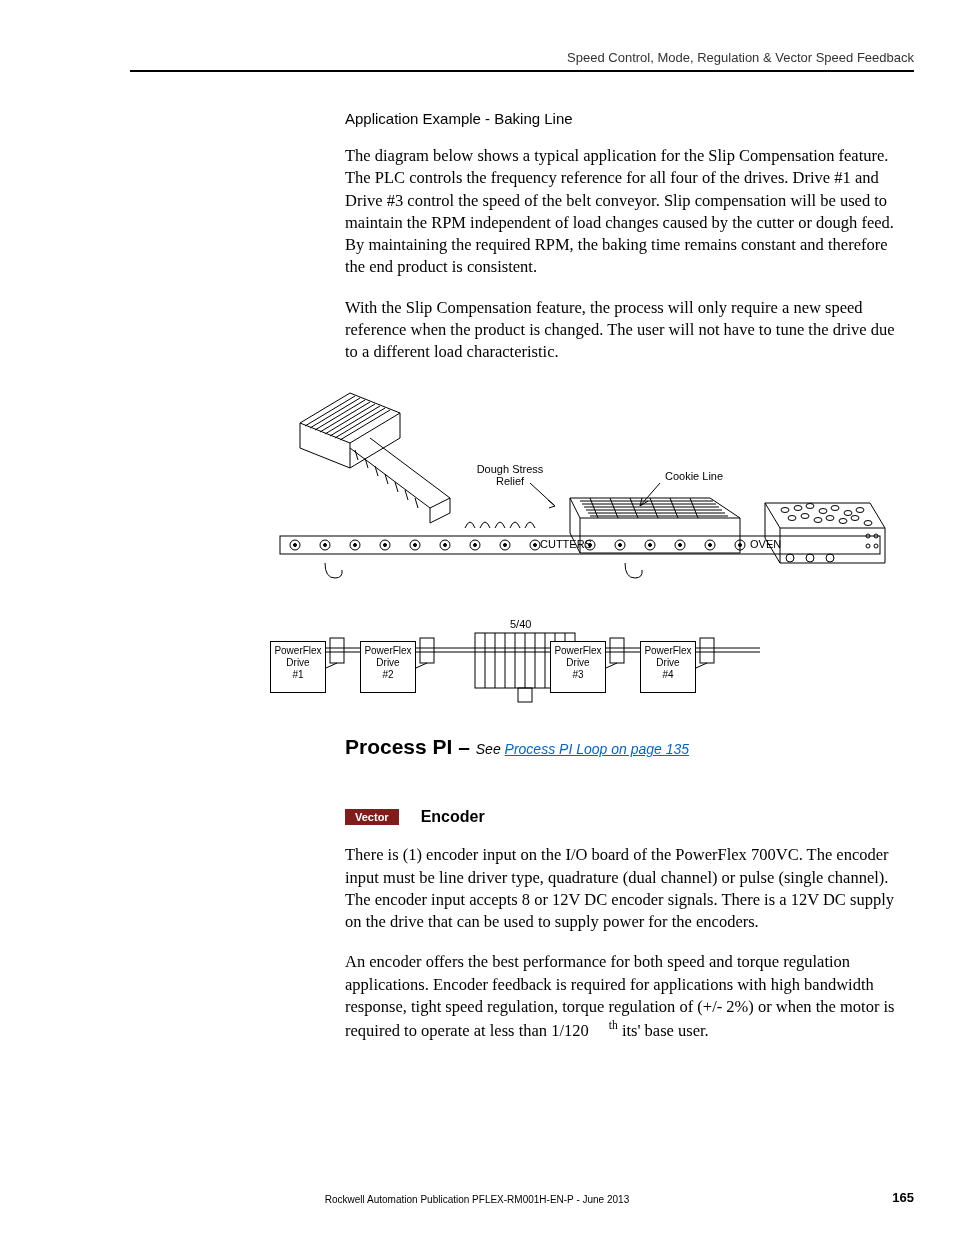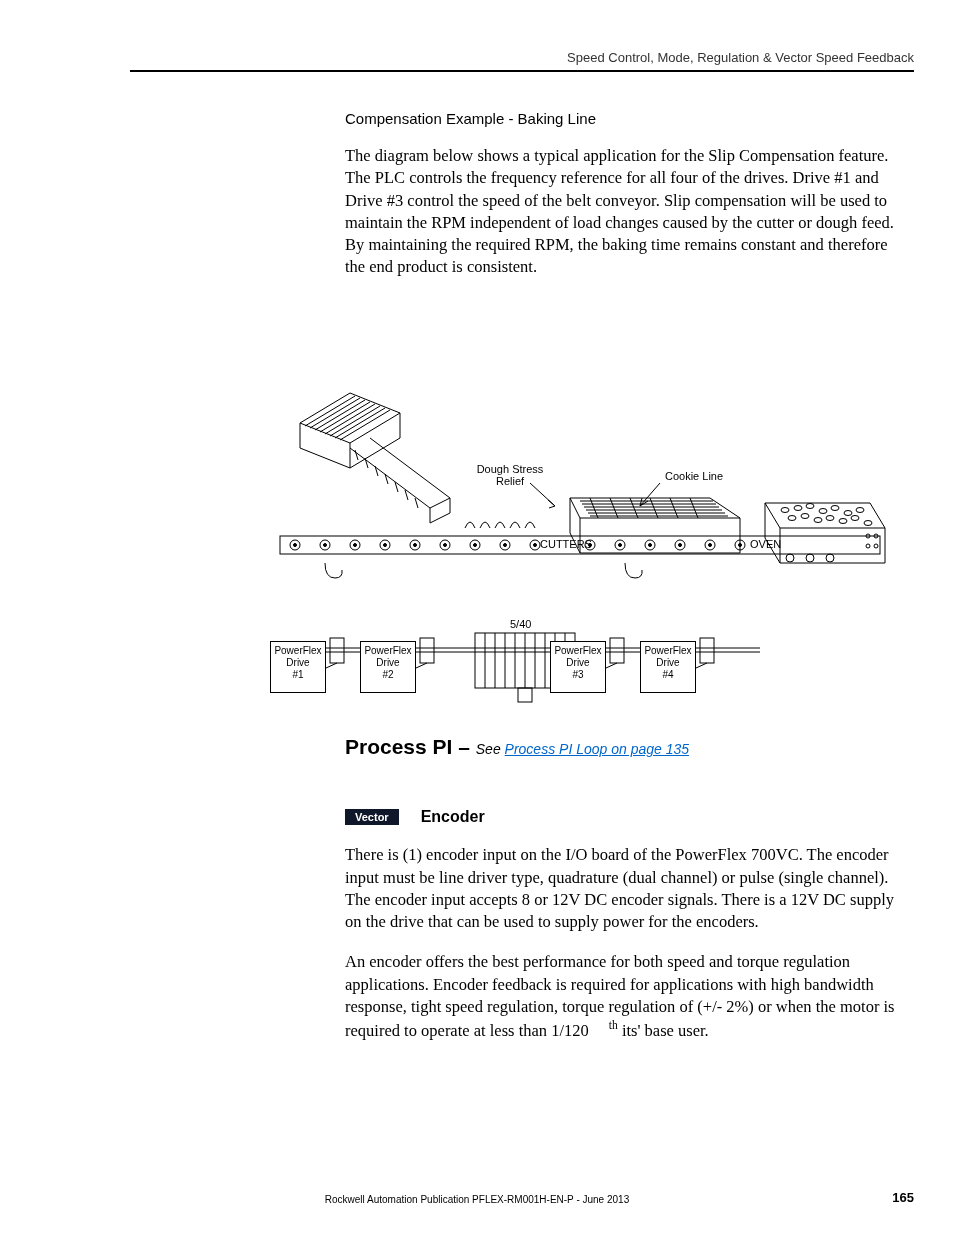--- a/index.html
+++ b/index.html
@@ -83,21 +83,21 @@
   .see-link a {
     color: #0066cc;
     text-decoration: underline;
   }
   .vector-row {
     margin-top: 48px;
     margin-bottom: 18px;
   }
   .vector-badge {
     display: inline-block;
-    background: #0f172a;
+    background: #7f1d1d;
     color: #fff;
     font-family: Arial, sans-serif;
     font-size: 11px;
     font-weight: 700;
     padding: 2px 10px;
     vertical-align: middle;
   }
   .vector-title {
     display: inline-block;
     font-family: 'Myriad Pro', Arial, sans-serif;
@@ -131,22 +131,23 @@
   }
   sup { font-size: 0.7em; padding-left: 20px; }
 </style>
 </head>
 <body>
 
 <div class="header-text">Speed Control, Mode, Regulation &amp; Vector Speed Feedback</div>
 <div class="header-line"></div>
 
 <div class="content">
-  <div class="subheading">Compensation Example - Baking Line</div>
+  <div class="subheading">Application Example - Baking Line</div>
   <div class="body-para">The diagram below shows a typical application for the Slip Compensation feature. The PLC controls the frequency reference for all four of the drives. Drive #1 and Drive #3 control the speed of the belt conveyor. Slip compensation will be used to maintain the RPM independent of load changes caused by the cutter or dough feed. By maintaining the required RPM, the baking time remains constant and therefore the end product is consistent.</div>
+  <div class="body-para">With the Slip Compensation feature, the process will only require a new speed reference when the product is changed. The user will not have to tune the drive due to a different load characteristic.</div>
 </div>
 
 <div class="diagram-area">
   <svg width="620" height="320">
 
     <g stroke="#000" fill="none" stroke-width="1">
       <path d="M 30 35 L 80 5 L 130 25 L 80 55 Z"></path>
       <path d="M 30 35 L 30 60 L 80 80 L 80 55"></path>
       <path d="M 80 80 L 130 50 L 130 25"></path>
       <line x1="35" y1="38" x2="85" y2="8"></line>

